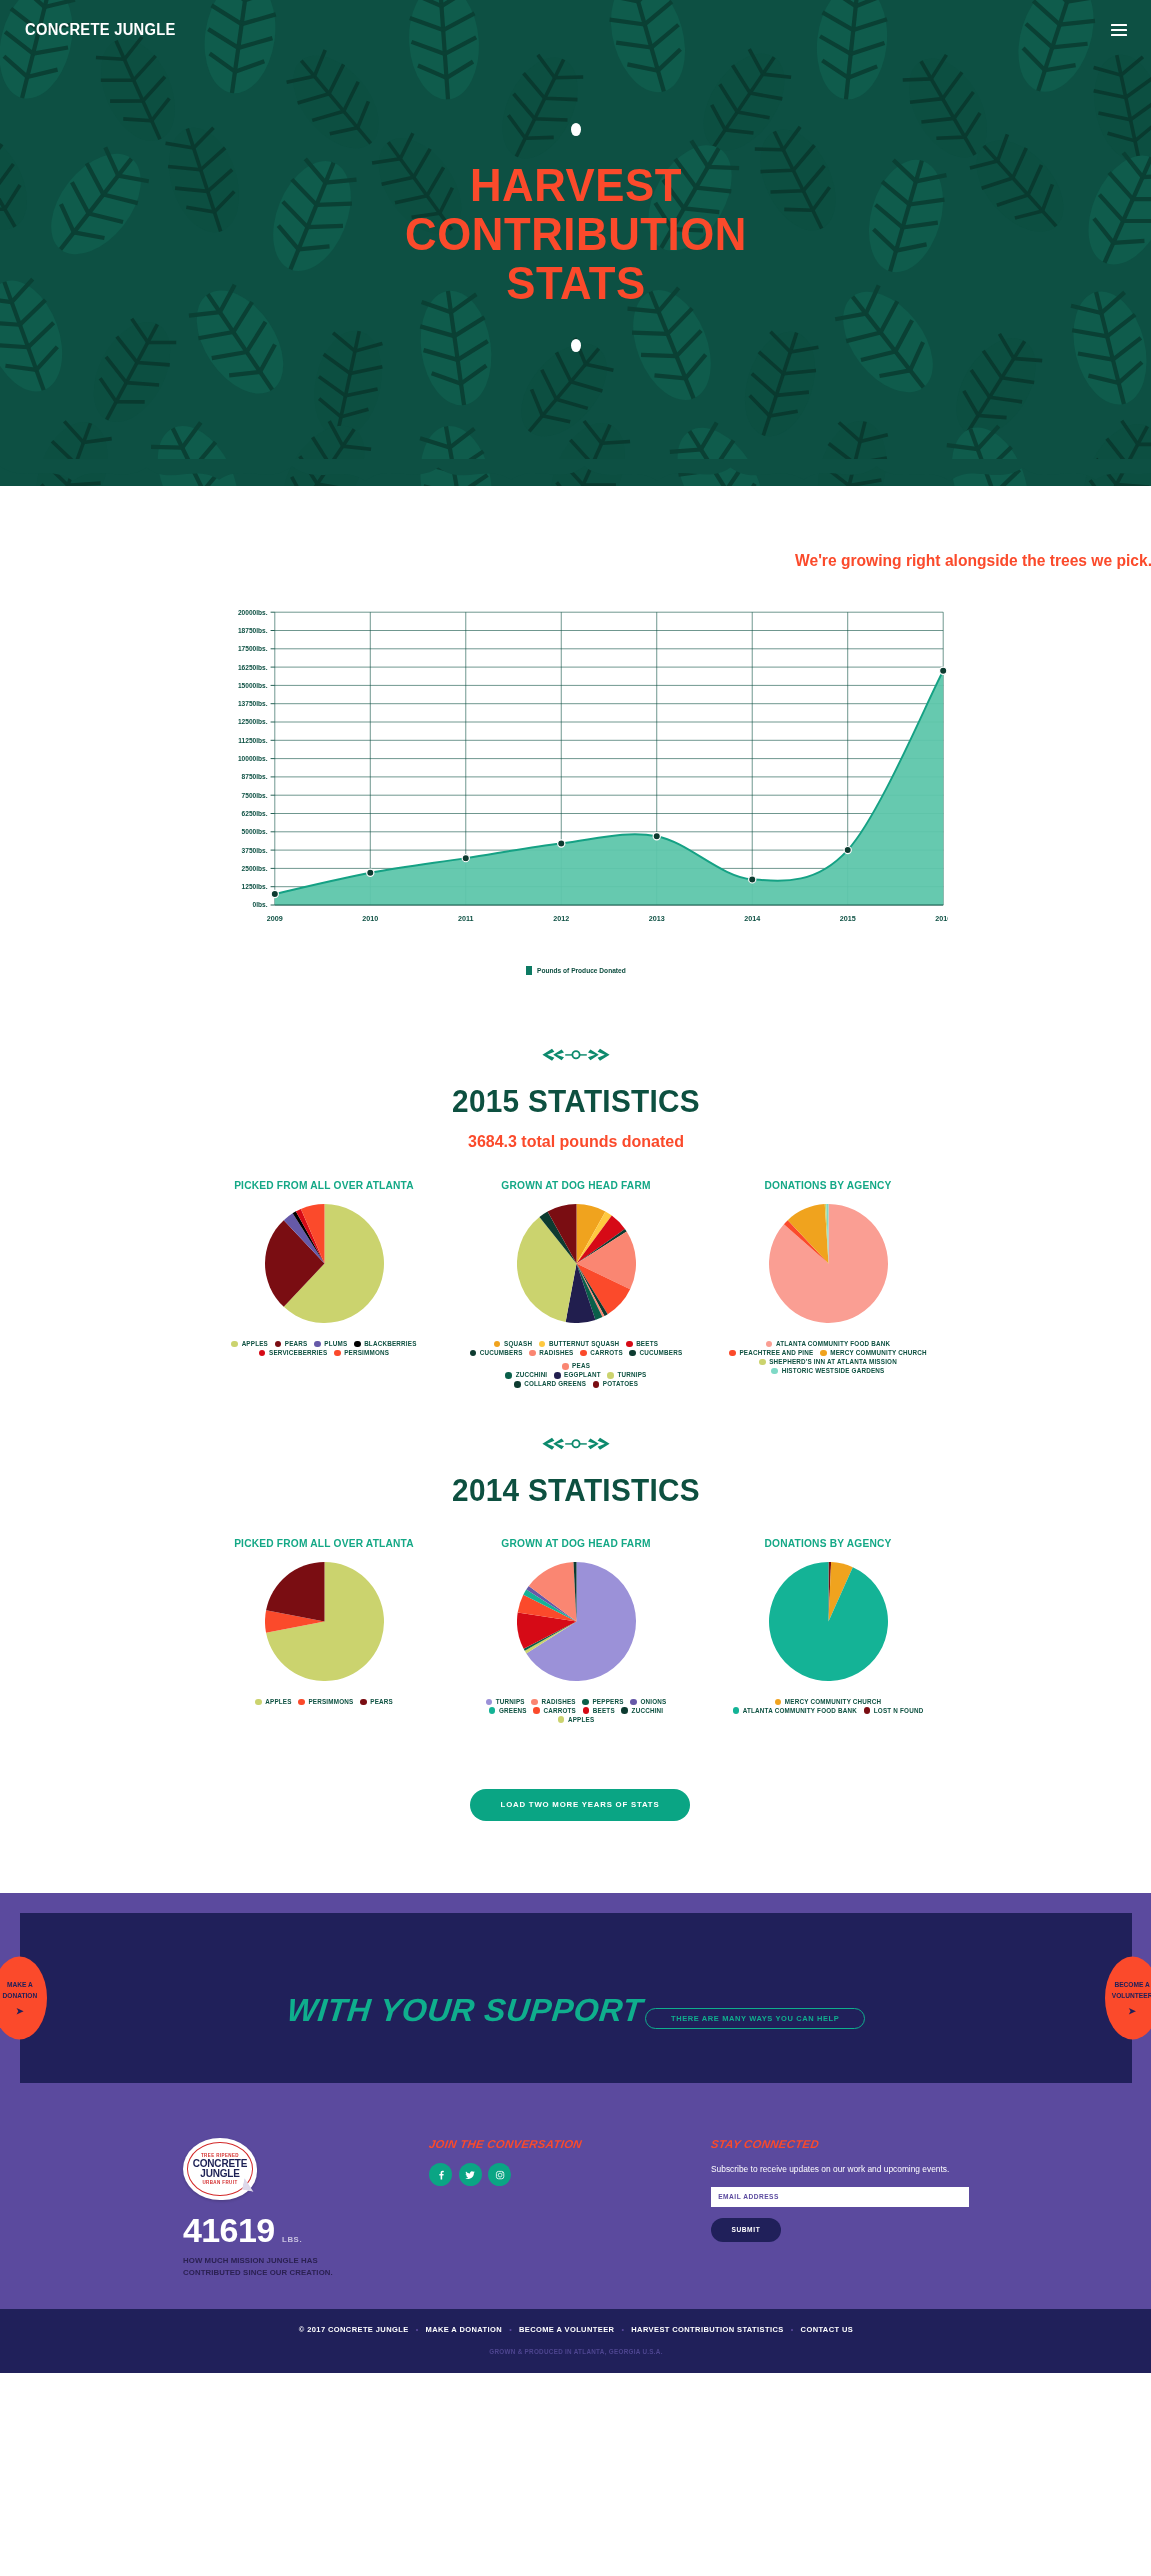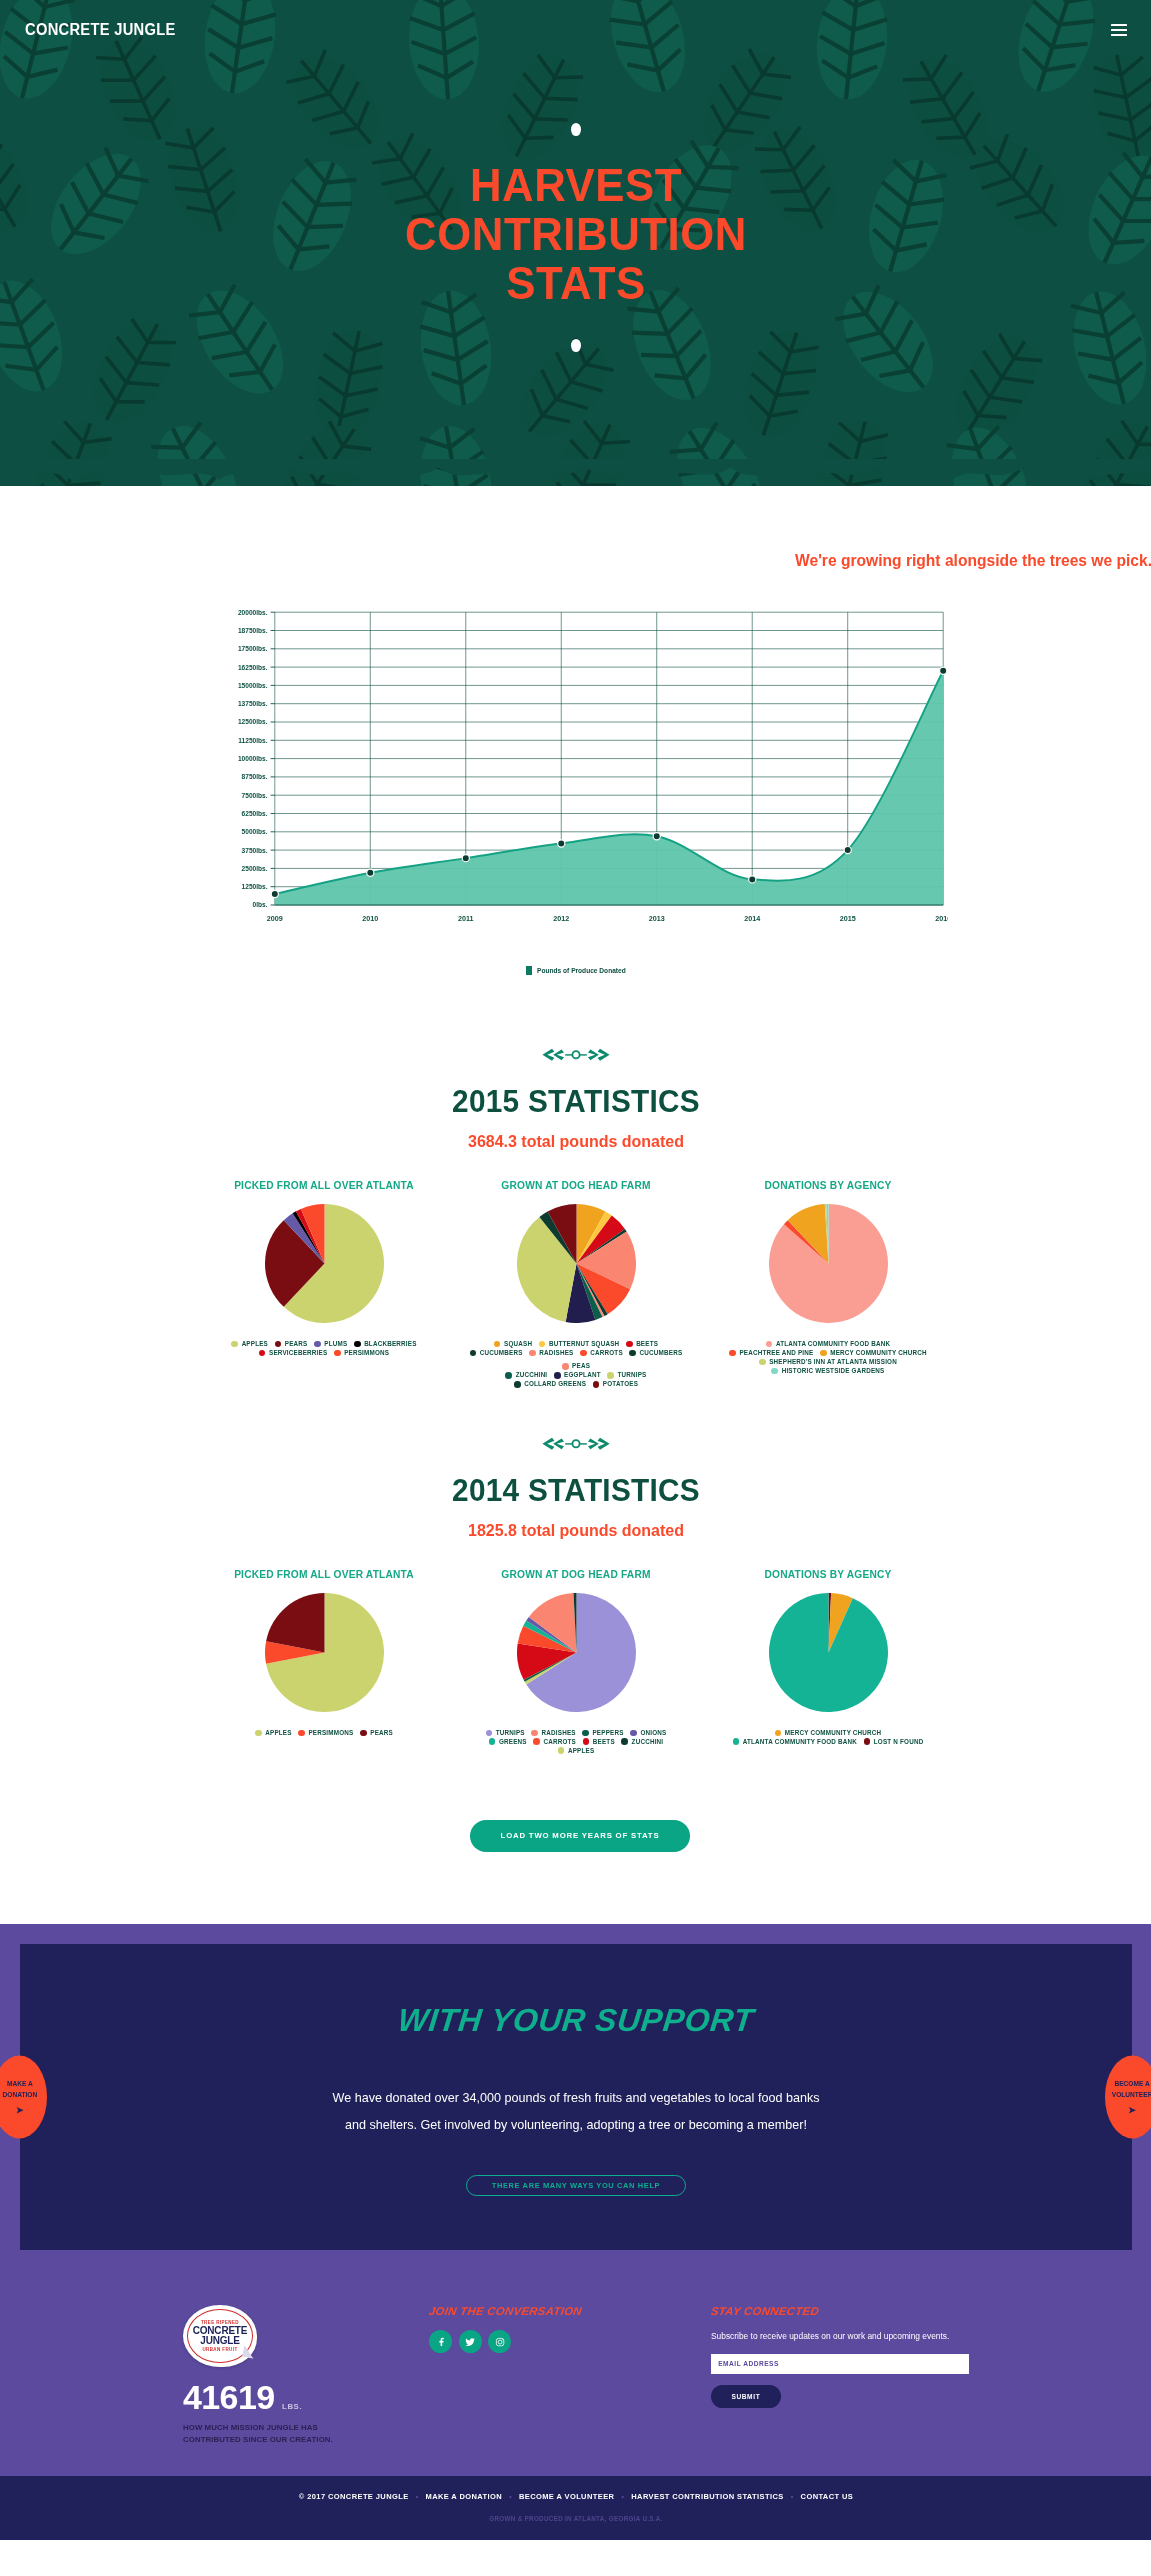--- a/index.html
+++ b/index.html
@@ -705,21 +705,20 @@
           <path d="M4 13 L20 3 L24 8 L12 13 L24 18 L20 23 Z"></path>
           <path d="M22 13 L36 4 L40 9 L28 13 L40 17 L36 22 Z"></path>
           <rect x="42" y="12" width="12" height="2.4"></rect>
           <circle cx="60" cy="13" r="6" fill="none" stroke="#0d8a6d" stroke-width="3"></circle>
           <rect x="66" y="12" width="12" height="2.4"></rect>
           <path d="M116 13 L100 3 L96 8 L108 13 L96 18 L100 23 Z"></path>
           <path d="M98 13 L84 4 L80 9 L92 13 L80 17 L84 22 Z"></path>
         </g>
       </svg>
       <div class="stats-year">2014 STATISTICS</div>
-      <div class="stats-total">1825.8 total pounds donated</div>
       <div class="pies-row">
         <div class="pie-col">
           <div class="pie-title">PICKED FROM ALL OVER ATLANTA</div>
           <svg width="119" height="119" viewBox="0 0 198 198" class="pie-canvas">
             <path d="M 99 99 L 99 0 A 99 99 0 1 1 1.7535621778598198 117.55075014398673 Z" fill="#cbd36e"></path>
             <path d="M 99 99 L 1.7535621778598198 117.55075014398673 A 99 99 0 0 1 1.753562177859834 80.44924985601325 Z" fill="#fb4a2b"></path>
             <path d="M 99 99 L 1.753562177859834 80.44924985601325 A 99 99 0 0 1 98.99999999999999 0 Z" fill="#7a0d12"></path>
           </svg>
           <div class="pie-legend">
             <div style="display: flex; justify-content: center; align-items: center; gap: 6.6px; width: 100%; flex-wrap: wrap;">
@@ -837,24 +836,20 @@
       <div class="pl">DONATION</div>
       <div class="arrow">➤</div>
     </div>
     <div class="side-pill right">
       <div class="pl">BECOME A</div>
       <div class="pl">VOLUNTEER</div>
       <div class="arrow">➤</div>
     </div>
 
     <div class="support-title">WITH YOUR SUPPORT</div>
-    <div class="support-body">
-      <div>We have donated over 34,000 pounds of fresh fruits and vegetables to local food banks</div>
-      <div>and shelters. Get involved by volunteering, adopting a tree or becoming a member!</div>
-    </div>
     <button class="support-cta">THERE ARE MANY WAYS YOU CAN HELP</button>
   </div>
 </section>
 
 <footer class="footer">
   <div class="footer-grid">
     <div class="fcol-logo">
       <div class="logo-badge">
         <div class="logo-ring"></div>
         <div class="badge-top">TREE RIPENED</div>

